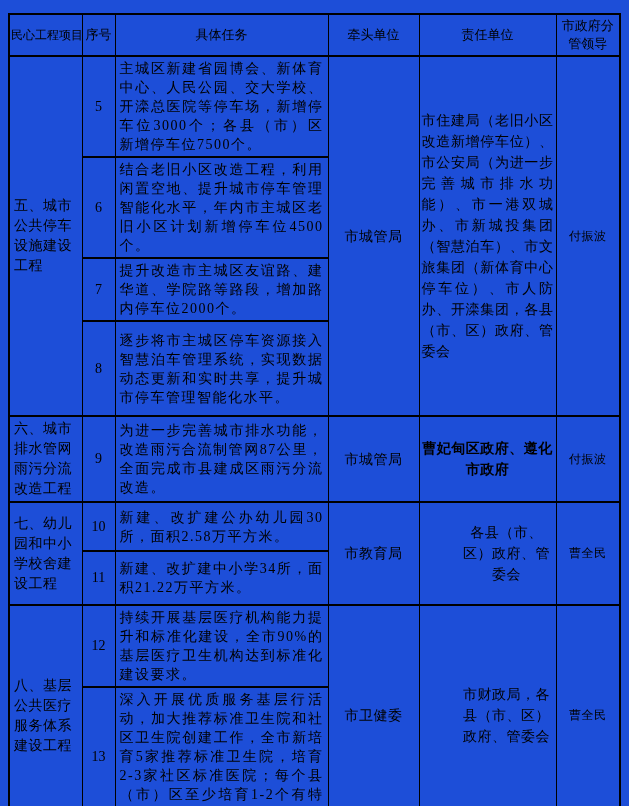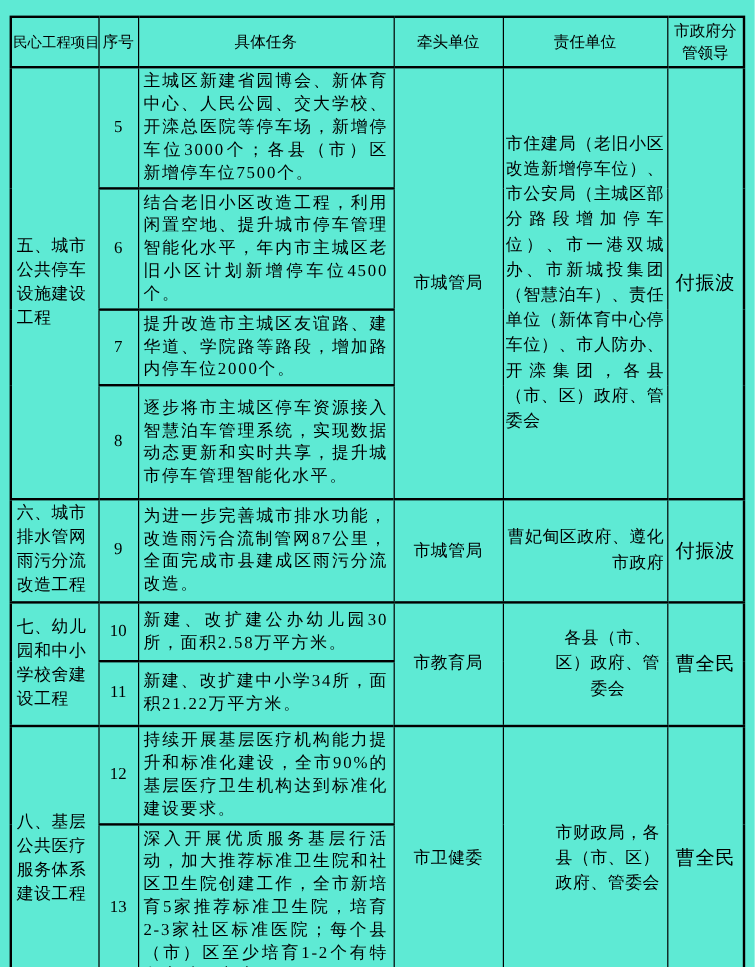--- a/index.html
+++ b/index.html
@@ -6,21 +6,21 @@
     margin: 0;
     background: #ffffff;
     font-family: "Liberation Serif", "DejaVu Serif", serif;
     color: #000000;
   }
   .page {
     width: 629px;
     height: 806px;
     box-sizing: border-box;
     padding: 13px 9px 0 8px;
-    background: #5eead4;
+    background: #1d4ed8;
     overflow: hidden;
   }
   table.doc-table {
     border-collapse: collapse;
     table-layout: fixed;
     width: 611px;
     border: 2px solid #000000;
   }
   .doc-table th, .doc-table td {
     border-left: 1px solid #000000;
@@ -67,24 +67,24 @@
     line-height: 19px;
     margin-top: 36px;
   }
   td.resp {
     font-size: 14px;
     letter-spacing: 0.5px;
     line-height: 21px;
     padding: 1px 2px;
   }
   td.resp.align-justify { text-align: justify; text-justify: inter-character; }
-  td.resp.align-left { text-align: right; }
+  td.resp.align-left { text-align: center; font-weight: bold; }
   td.resp.align-center { text-align: center; padding-left: 40px; }
   td.leader {
-    font-size: 16px;
+    font-size: 12px;
     letter-spacing: 0.5px;
     text-align: center;
     line-height: 19px;
   }
   tr.h-header { height: 41px; }
   tr.r5  { height: 97px; }
   tr.r6  { height: 93px; }
   tr.r7  { height: 60px; }
   tr.r8  { height: 95px; }
   tr.r9  { height: 63px; }
@@ -116,21 +116,21 @@
         <th>市政府分管领导</th>
       </tr>
     </thead>
     <tbody>
 
       <tr class="r5">
         <td class="project" rowspan="4">五、城市公共停车设施建设工程</td>
         <td class="no">5</td>
         <td class="task">主城区新建省园博会、新体育中心、人民公园、交大学校、开滦总医院等停车场，新增停车位3000个；各县（市）区新增停车位7500个。</td>
         <td class="lead" rowspan="4">市城管局</td>
-        <td class="resp align-justify" rowspan="4">市住建局（老旧小区改造新增停车位）、市公安局（主城区部分路段增加停车位）、市一港双城办、市新城投集团（智慧泊车）、责任单位（新体育中心停车位）、市人防办、开滦集团，各县（市、区）政府、管委会</td>
+        <td class="resp align-justify" rowspan="4">市住建局（老旧小区改造新增停车位）、市公安局（为进一步完善城市排水功能）、市一港双城办、市新城投集团（智慧泊车）、市文旅集团（新体育中心停车位）、市人防办、开滦集团，各县（市、区）政府、管委会</td>
         <td class="leader" rowspan="4">付振波</td>
       </tr>
       <tr class="r6">
         <td class="no">6</td>
         <td class="task">结合老旧小区改造工程，利用闲置空地、提升城市停车管理智能化水平，年内市主城区老旧小区计划新增停车位4500个。</td>
       </tr>
       <tr class="r7">
         <td class="no">7</td>
         <td class="task">提升改造市主城区友谊路、建华道、学院路等路段，增加路内停车位2000个。</td>
       </tr>

